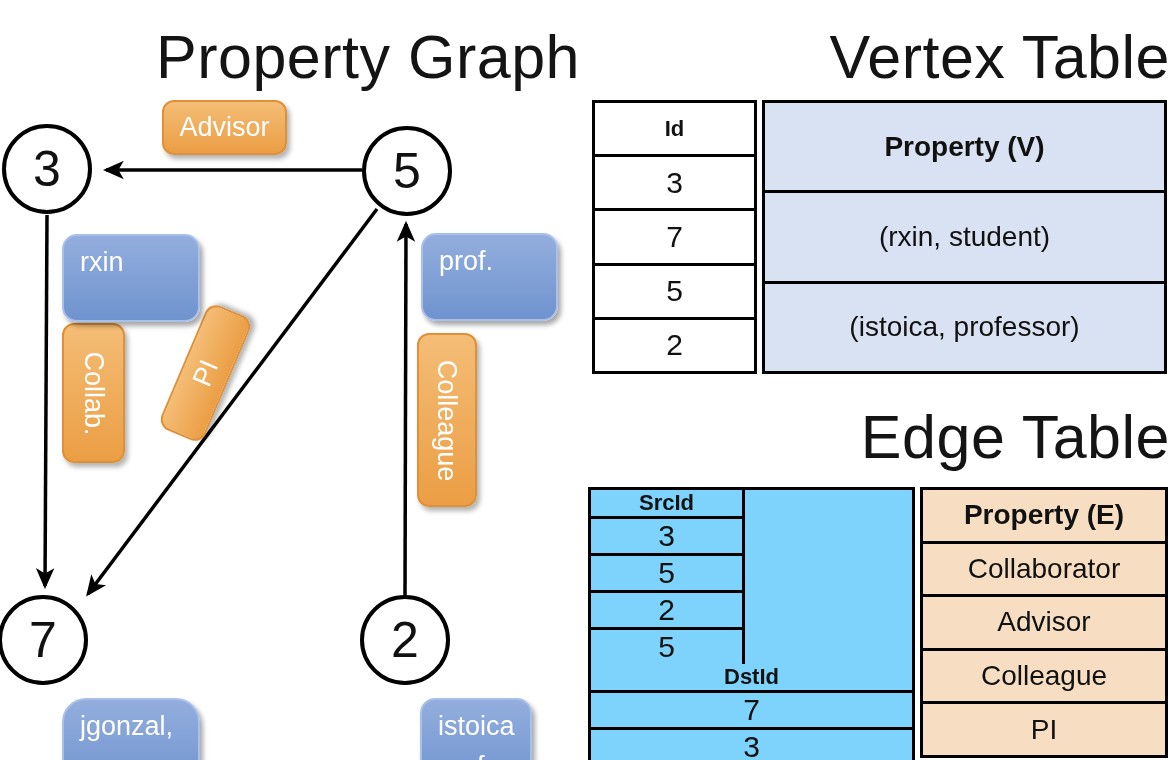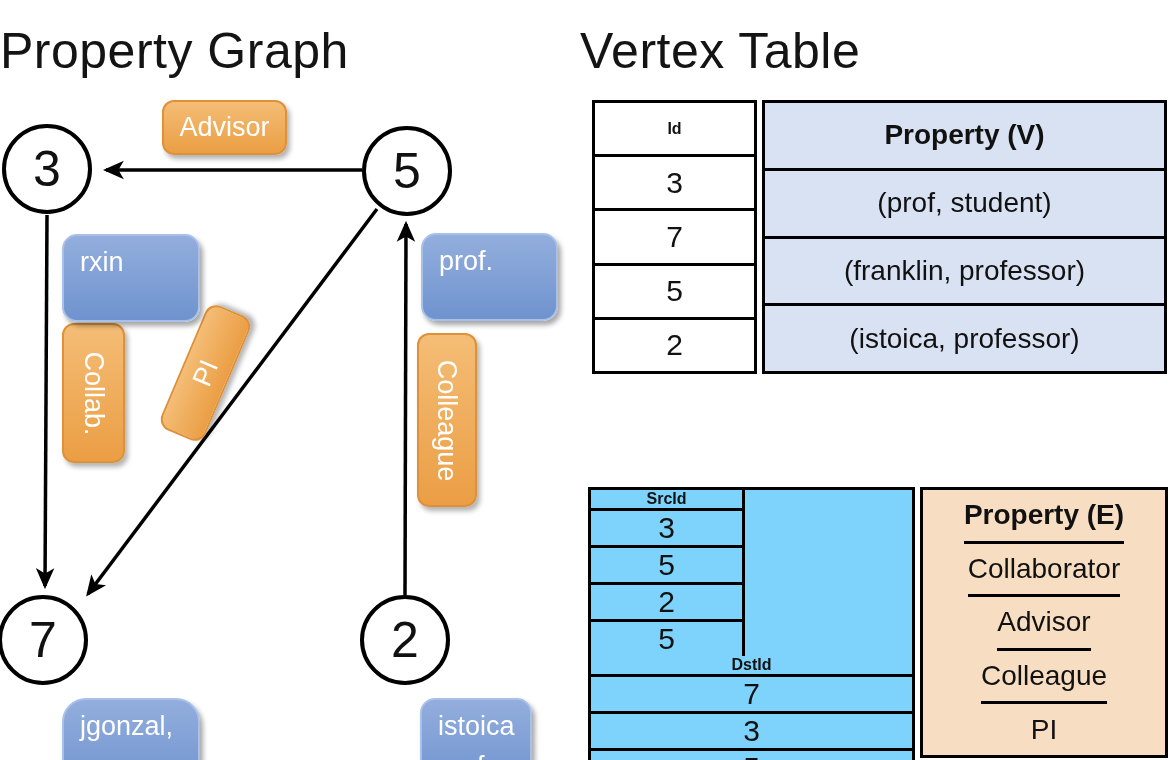--- a/index.html
+++ b/index.html
@@ -1,19 +1,19 @@
 <!DOCTYPE html>
 <html><head>
 <meta charset="utf-8">
 <style>
   * { margin:0; padding:0; box-sizing:border-box; }
   html,body { width:1170px; height:760px; background:#ffffff; font-family:"Liberation Sans", sans-serif; }
   .canvas { position:relative; width:1170px; height:760px; background:#fff; overflow:hidden; }
 
-  .panel-title { position:absolute; text-align:left; font-size:50px; color:#141414; letter-spacing:0.5px; font-weight:400; }
+  .panel-title { position:absolute; text-align:right; font-size:61px; color:#141414; letter-spacing:0.5px; font-weight:400; }
   #graph-title  { left:0;   top:22px;  width:580px; }
   #vertex-title { left:580px; top:22px; width:590px; }
   #edge-title   { left:580px; top:402px; width:590px; }
 
   
   .edges-svg { position:absolute; left:0; top:0; width:580px; height:760px; }
 
   .gnode { position:absolute; width:90px; height:90px; border:4px solid #000; border-radius:50%;
            background:#fff; display:flex; align-items:center; justify-content:center;
            font-size:50px; color:#111; z-index:3; }
@@ -38,30 +38,30 @@
   #pill-collab    { left:62px;  top:323px; width:63px;  height:140px; }
   #pill-colleague { left:417px; top:333px; width:60px;  height:174px; }
   #pill-pi        { left:138px; top:349px; width:135px; height:48px; font-size:27px; transform:rotate(-67deg); }
   .vtext { transform:rotate(90deg); white-space:nowrap; font-size:27px; }
 
   
   .tbox { position:absolute; border:3px solid #000; display:flex; flex-direction:column; }
   .cell { flex:1; display:flex; align-items:center; justify-content:center;
           border-bottom:3px solid #000; color:#111; font-size:30px; }
   .cell:last-child { border-bottom:none; }
-  .cell.hdr { font-weight:bold; font-size:16px; }
+  .cell.hdr { font-weight:bold; font-size:22px; }
 
   #vt-id   { left:592px; top:100px; width:165px; height:274px; background:#fff; }
   #vt-prop { left:762px; top:100px; width:405px; height:274px; background:#d9e2f2; }
   #vt-prop .cell { font-size:28px; }
 
   #et-ids  { left:588px; top:487px; width:327px; height:312px; background:#7dd3fc; flex-direction:column; }
   #et-src  { width:154px; border-right:3px solid #000; }
   #et-dst  { flex:1;text-align:center; }
-  #et-prop { left:920px; top:487px; width:248px; height:271px; background:#f7dec2;align-items:center; }
+  #et-prop { left:920px; top:487px; width:248px; height:271px; background:#f7dec2; }
   #et-prop .cell { font-size:28px; }
 </style>
 </head>
 <body>
 
 <div class="canvas">
 
   <h1 class="panel-title" id="graph-title">Property Graph</h1>
 
   <svg class="edges-svg" viewBox="0 0 580 760">
@@ -108,25 +108,25 @@
 
   <div class="tbox" id="vt-id">
     <div class="cell hdr">Id</div>
     <div class="cell">3</div>
     <div class="cell">7</div>
     <div class="cell">5</div>
     <div class="cell">2</div>
   </div>
   <div class="tbox" id="vt-prop">
     <div class="cell hdr">Property (V)</div>
-    <div class="cell">(prof, student)</div>
-    <div class="cell">(franklin, professor)</div>
+    <div class="cell">(rxin, student)</div>
     <div class="cell">(istoica, professor)</div>
   </div>
 
+  <h1 class="panel-title" id="edge-title">Edge Table</h1>
 
   <div class="tbox" id="et-ids">
     <div class="colpart" id="et-src">
       <div class="cell hdr">SrcId</div>
       <div class="cell">3</div>
       <div class="cell">5</div>
       <div class="cell">2</div>
       <div class="cell">5</div>
     </div>
     <div class="colpart" id="et-dst">

